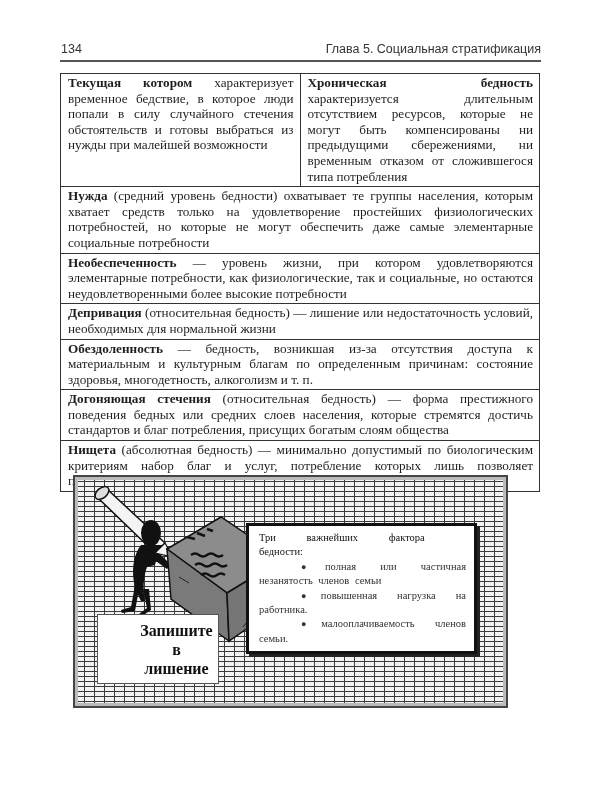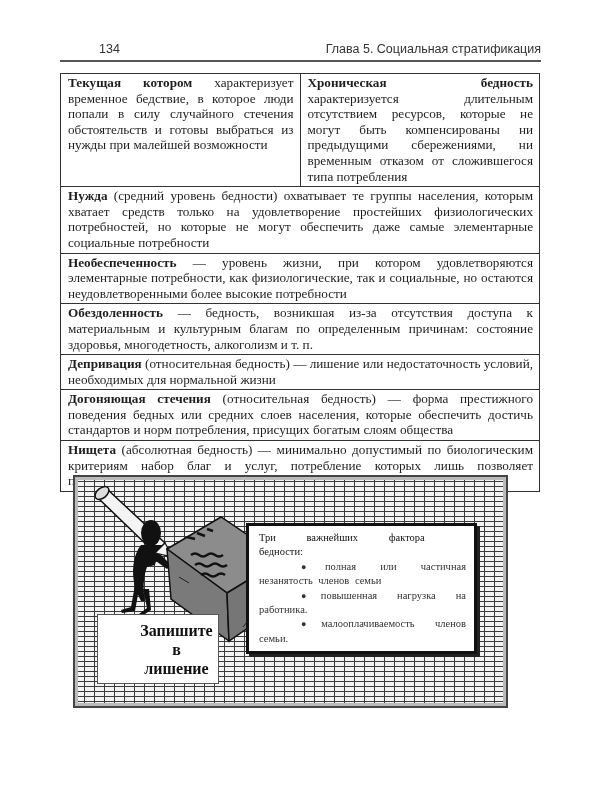--- a/index.html
+++ b/index.html
@@ -5,21 +5,21 @@
   html, body { margin: 0; padding: 0; }
   body {
     width: 600px; height: 800px; background: #ffffff; position: relative; overflow: hidden;
     font-family: "Liberation Serif", "DejaVu Serif", serif; color: #1e1e1e;
   }
   .running-head {
     position: absolute; left: 60px; top: 40px; width: 481px; height: 20px;
     border-bottom: 2px solid #555;
     font-family: "Liberation Sans", "DejaVu Sans", sans-serif; font-size: 12.5px; color: #333;
   }
-  .running-head .page-num { position: absolute; left: 1px; top: 2px; margin-left: 38px; }
+  .running-head .page-num { position: absolute; left: 1px; top: 2px; }
   .running-head .chapter { position: absolute; right: 0; top: 2px; }
 
   .def-table {
     position: absolute; left: 60px; top: 73px; width: 480px;
     border: 1.5px solid #333; box-sizing: border-box;
     font-size: 13.2px; line-height: 15.6px;
   }
   .row { border-top: 1.3px solid #333; padding: 1px 6px 2px 7px; text-align: justify; }
   .row:first-child { border-top: none; }
   .row.two-col { display: flex; padding: 0; }
@@ -71,27 +71,27 @@
       <span class="term">Хроническая бедность</span><span> характеризуется длительным отсутствием ресурсов, которые не могут быть компенсированы ни предыдущими сбережениями, ни временным отказом от сложившегося типа потребления</span>
     </div>
   </div>
   <div class="row">
     <span class="term">Нужда</span><span> (средний уровень бедности) охватывает те группы населения, которым хватает средств только на удовлетворение простейших физиологических потребностей, но которые не могут обеспечить даже самые элементарные социальные потребности</span>
   </div>
   <div class="row">
     <span class="term">Необеспеченность</span><span> — уровень жизни, при котором удовлетворяются элементарные потребности, как физиологические, так и социальные, но остаются неудовлетворенными более высокие потребности</span>
   </div>
   <div class="row">
+    <span class="term">Депривация</span><span> (относительная бедность) — лишение или недостаточность условий, необходимых для нормальной жизни</span>
+  </div>
+  <div class="row">
     <span class="term">Обездоленность</span><span> — бедность, возникшая из-за отсутствия доступа к материальным и культурным благам по определенным причинам: состояние здоровья, многодетность, алкоголизм и т. п.</span>
   </div>
   <div class="row">
-    <span class="term">Депривация</span><span> (относительная бедность) — лишение или недостаточность условий, необходимых для нормальной жизни</span>
-  </div>
-  <div class="row">
-    <span class="term">Догоняющая стечения</span><span> (относительная бедность) — форма престижного поведения бедных или средних слоев населения, которые обеспечить достичь стандартов и норм потребления, присущих богатым слоям общества</span>
+    <span class="term">Догоняющая стечения</span><span> (относительная бедность) — форма престижного поведения бедных или средних слоев населения, которые стремятся достичь стандартов и благ потребления, присущих богатым слоям общества</span>
   </div>
   <div class="row">
     <span class="term">Нищета</span><span> (абсолютная бедность) — минимально допустимый по биологическим критериям набор благ и услуг, потребление которых лишь позволяет поддерживать работоспособность человека</span>
   </div>
 </div>
 
 <div class="figure">
   <svg class="illustration" width="435" height="233" viewBox="0 0 435 233">
 
     <g>

